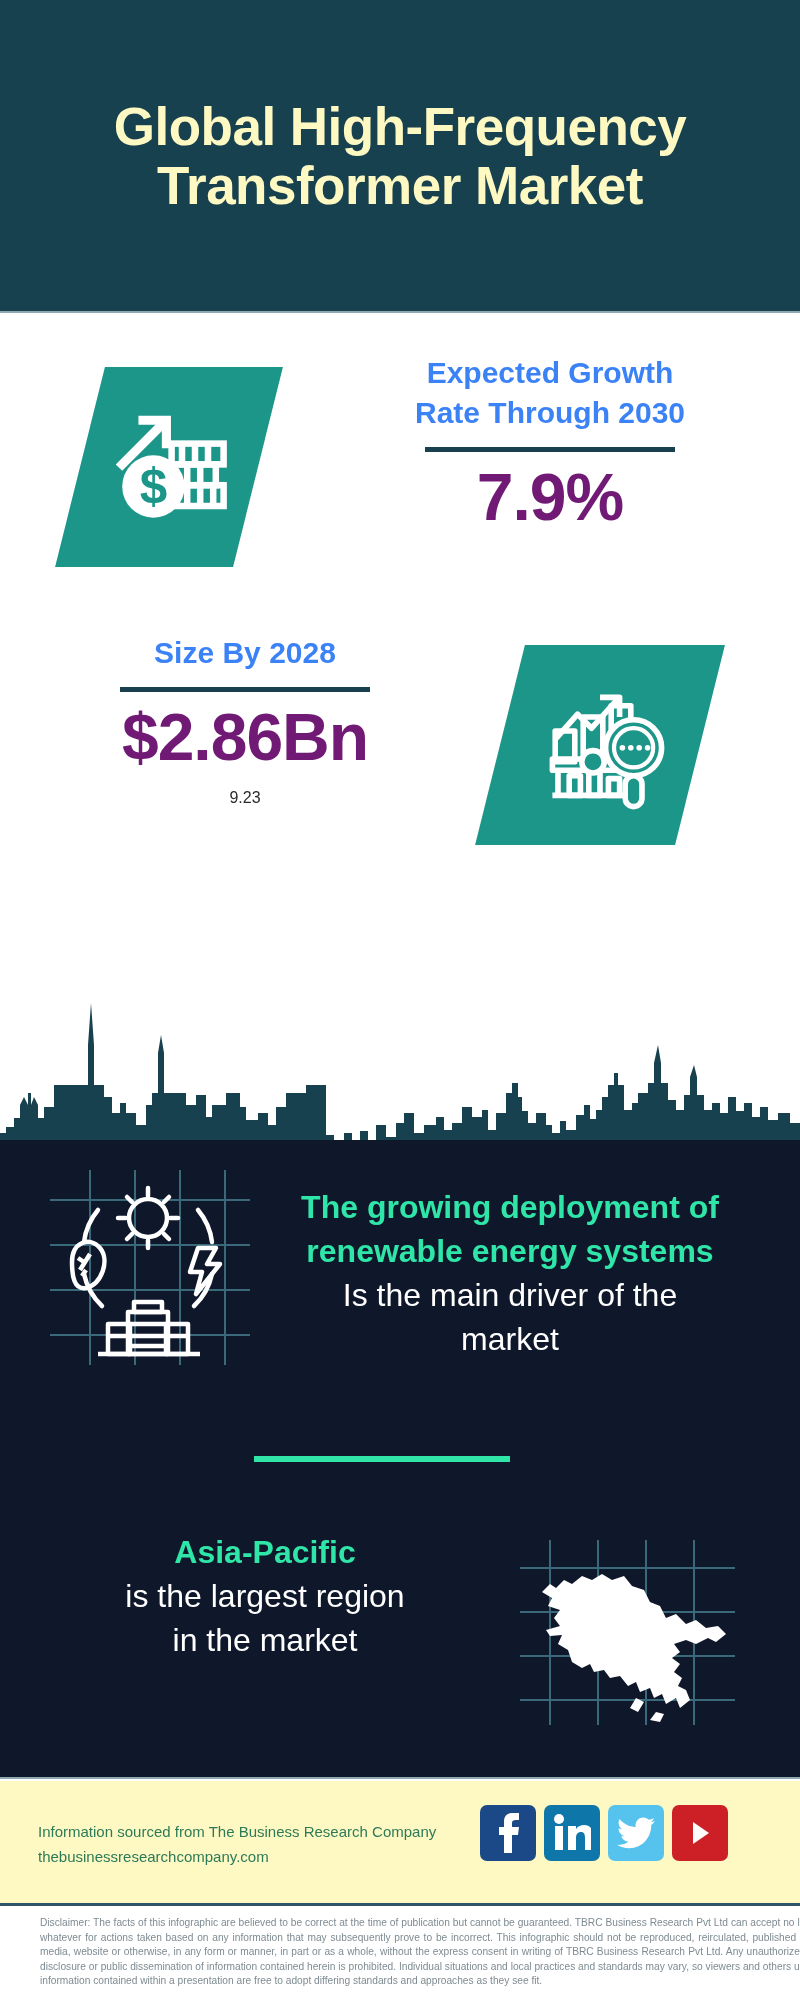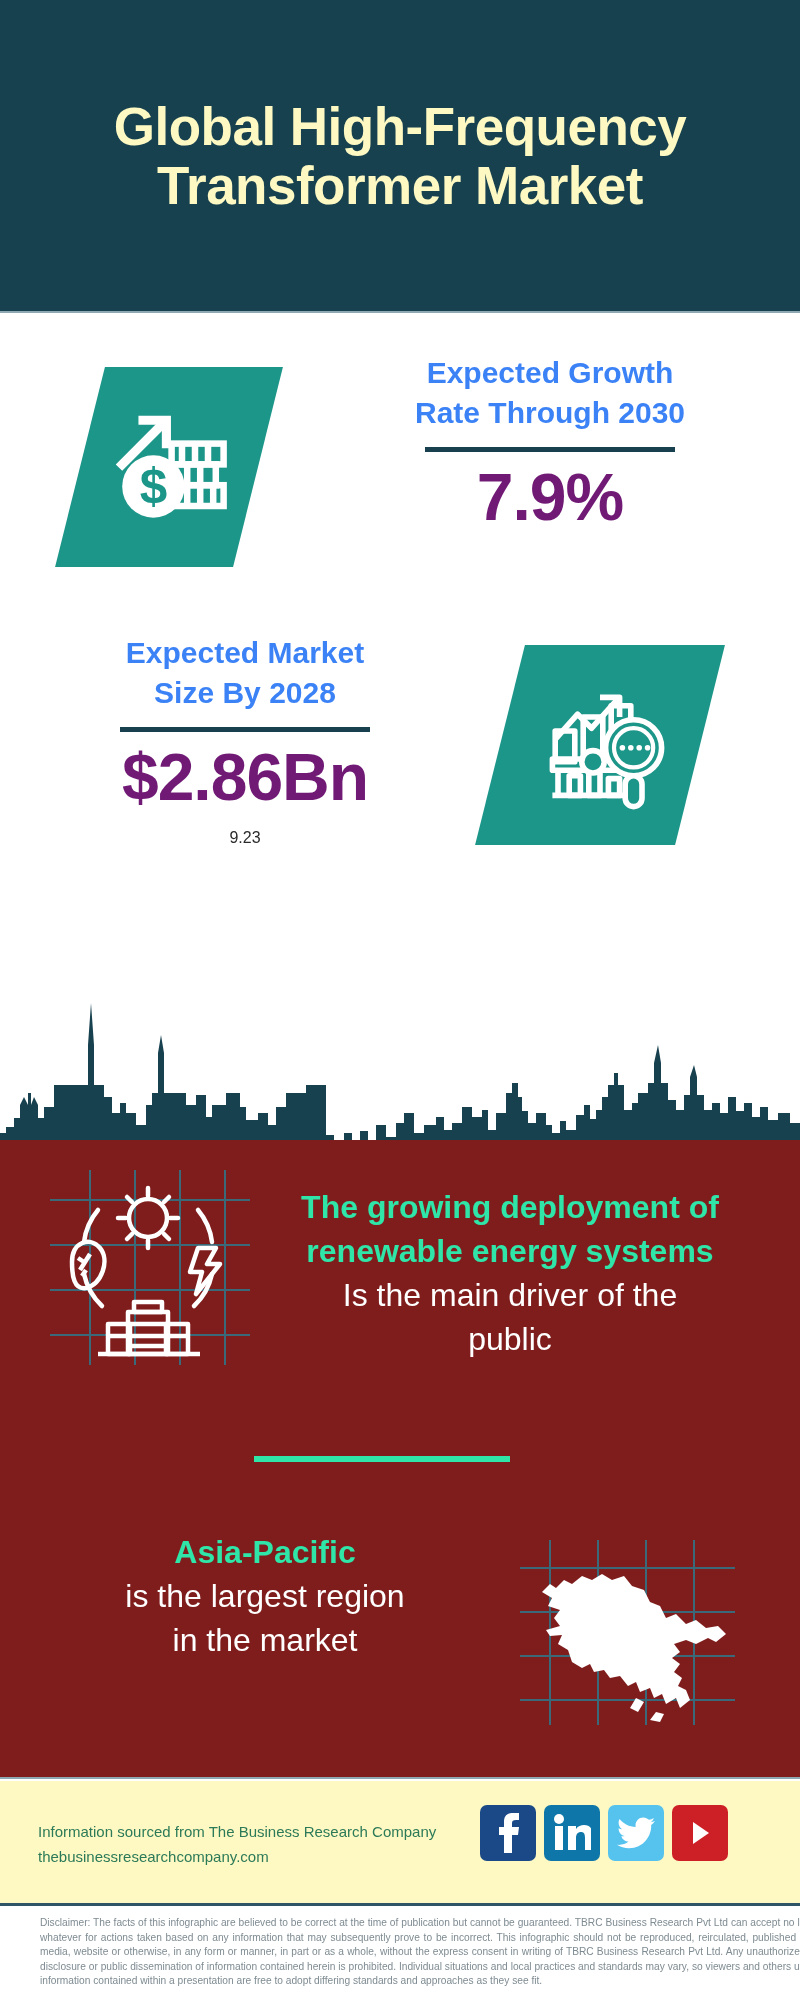--- a/index.html
+++ b/index.html
@@ -86,21 +86,21 @@
 
   
   .skyline-wrap {
     position:absolute; top:985px; left:0; width:800px; height:170px;
   }
   .skyline-wrap svg { display:block; width:800px; height:170px; }
 
   
   .dark-zone {
     position:absolute; top:1140px; left:0; width:800px; height:639px;
-    background:#7f1d1d;
+    background:#0f172a;
     border-bottom:2px solid #8fa9b3;
     overflow:hidden;
   }
   .block-driver {
     position:absolute; top:20px; left:0; width:800px; height:290px;
   }
   .icon-grid {
     position:absolute;
   }
   .icon-grid.driver { top:10px; left:50px; width:200px; height:195px; }
@@ -192,21 +192,20 @@
       <div class="growth-text">
         <div class="label-dark">Expected Growth</div>
         <div class="label-dark">Rate Through 2030</div>
         <div class="rule-dark"></div>
         <div class="value-teal">7.9%</div>
       </div>
     </div>
 
     <div class="block-size">
       <div class="size-text">
-        <div class="label-dark">Expected Market</div>
         <div class="label-dark">Size By 2028</div>
         <div class="rule-dark"></div>
         <div class="value-teal">$2.86Bn</div>
         <div class="sub-note">9.23</div>
       </div>
       <div class="para-icon right">
         <div class="para-inner">
           <svg width="140" height="140" viewBox="0 0 100 100">
             <g fill="none" stroke="#ffffff" stroke-width="4" stroke-linejoin="round">
               <path d="M18 46 L34 28 L44 38 L62 18"></path>
@@ -272,21 +271,21 @@
             <rect x="116" y="154" width="22" height="30"></rect>
             <path d="M78 154 H118 M78 166 H118 M78 176 H118 M58 166 H80 M116 166 H138"></path>
             <path d="M48 184 H150"></path>
           </g>
         </svg>
       </div>
       <div class="driver-text">
         <div class="hl-green">The growing deployment of</div>
         <div class="hl-green">renewable energy systems</div>
         <div class="body-white">Is the main driver of the</div>
-        <div class="body-white">public</div>
+        <div class="body-white">market</div>
       </div>
     </div>
 
     <div class="mid-divider"></div>
 
     <div class="block-region">
       <div class="region-text">
         <div class="hl-green">Asia-Pacific</div>
         <div class="body-white">is the largest region</div>
         <div class="body-white">in the market</div>

